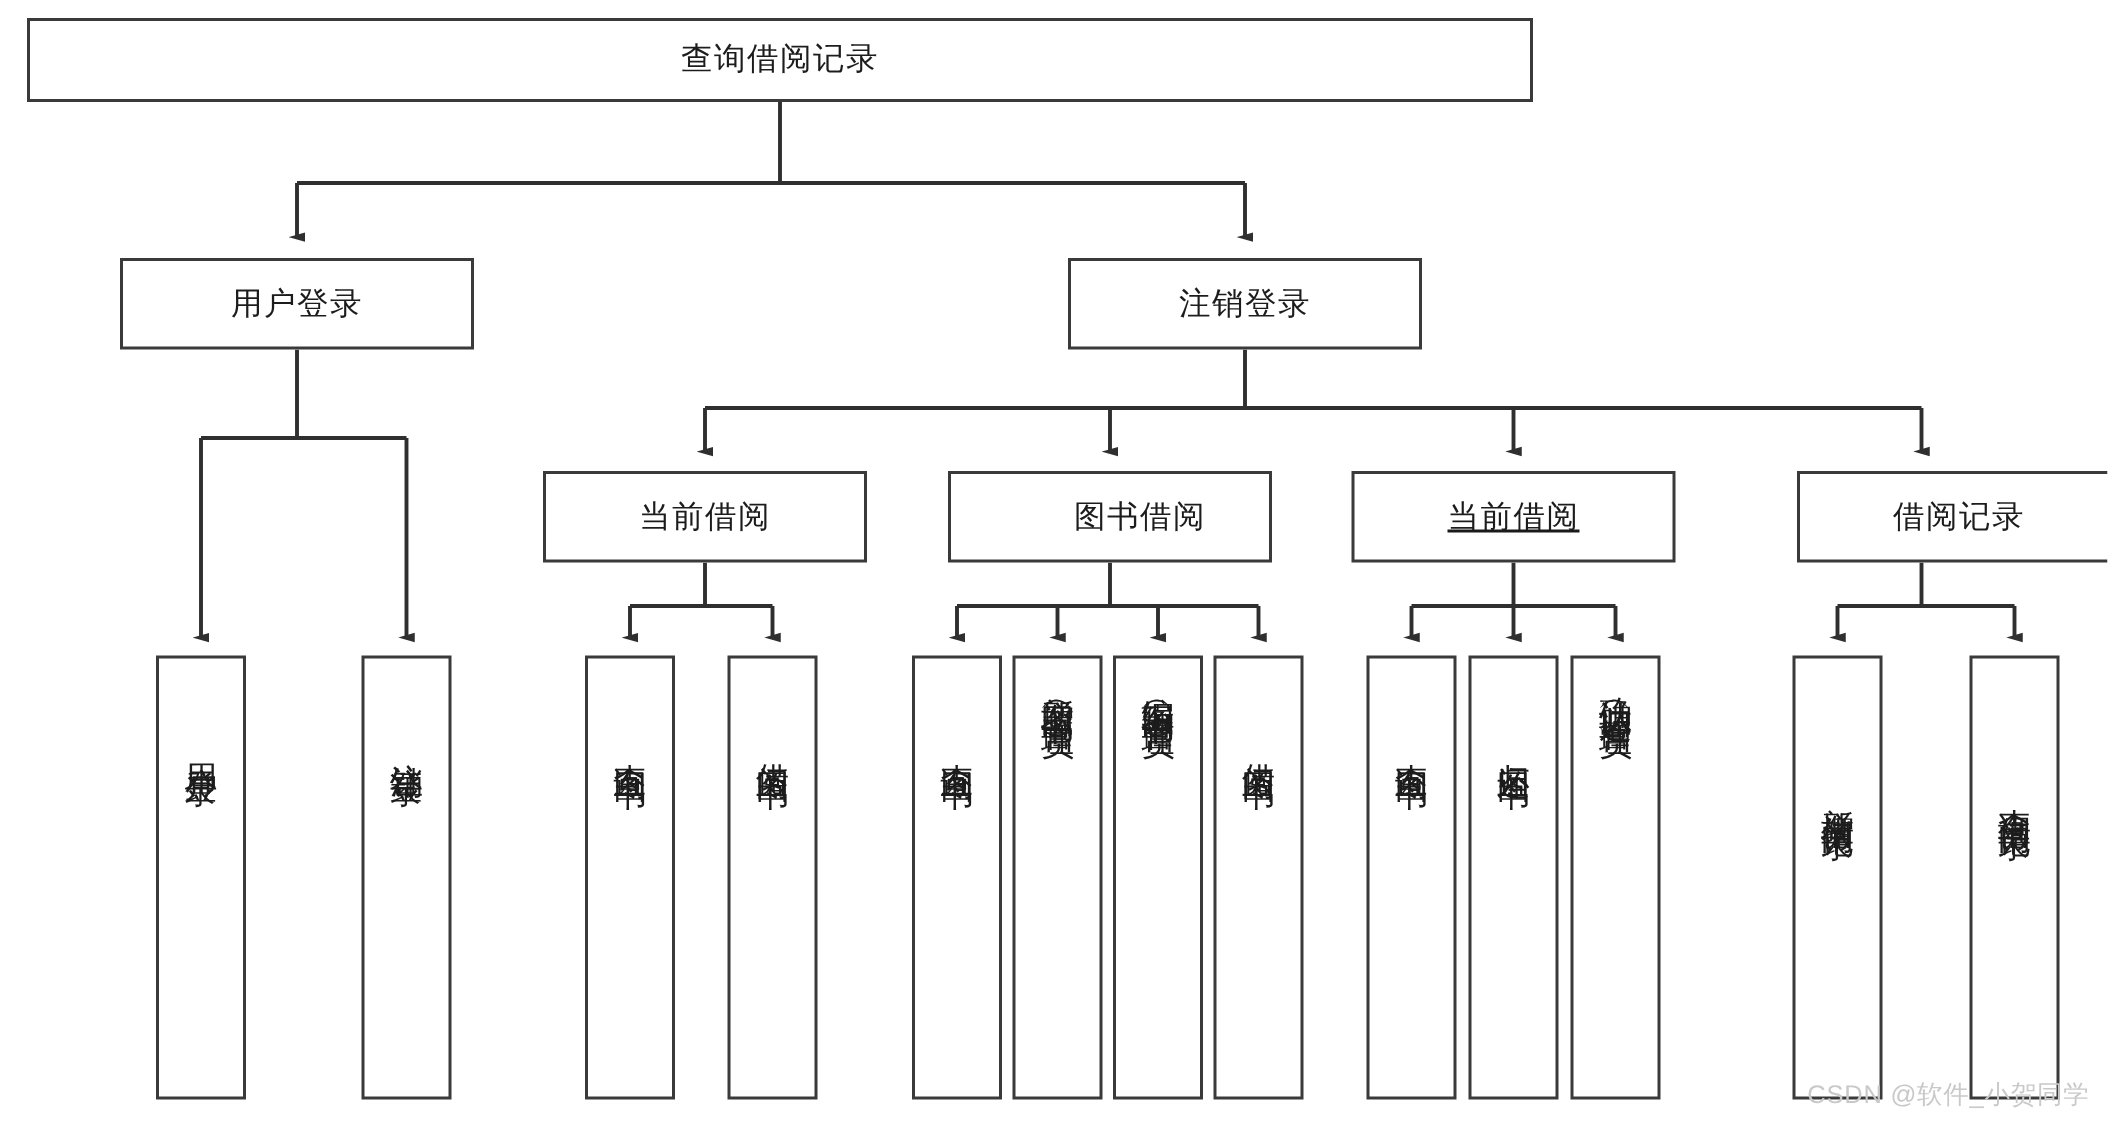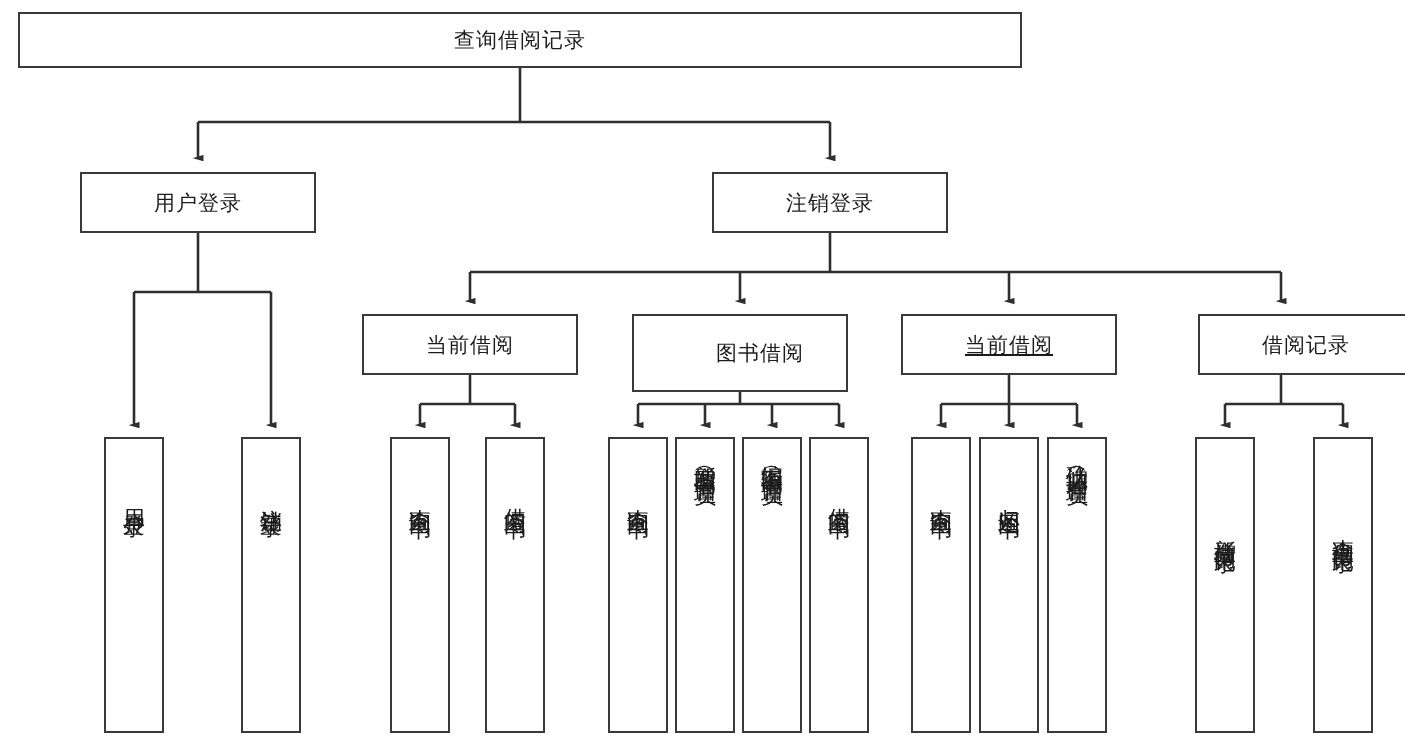--- a/index.html
+++ b/index.html
@@ -142,21 +142,21 @@
   </div>
 
   <div class="node" style="left:712px; top:172px; width:236px; height:61px;">
     <span class="label">注销登录</span>
   </div>
 
   <div class="node" style="left:362px; top:314px; width:216px; height:61px;">
     <span class="label">当前借阅</span>
   </div>
 
-  <div class="node" style="left:632px; top:314px; width:216px; height:78px;padding-left:40px;">
+  <div class="node" style="left:632px; top:314px; width:216px; height:61px;padding-left:40px;">
     <span class="label">图书借阅</span>
   </div>
 
   <div class="node" style="left:901px; top:314px; width:216px; height:61px;text-decoration:underline;">
     <span class="label">当前借阅</span>
   </div>
 
   <div class="node" style="left:1173px; top:314px; width:216px; height:61px;margin-left:25px;">
     <span class="label">借阅记录</span>
   </div>
@@ -206,14 +206,15 @@
   </div>
 
   <div class="node vertical midsm" style="left:1195px; top:437px; width:60px; height:296px;">
     <span class="label">新增借阅记录</span>
   </div>
 
   <div class="node vertical midsm" style="left:1313px; top:437px; width:60px; height:296px;">
     <span class="label">查询借阅记录</span>
   </div>
 
+  <div class="watermark">CSDN @软件_小贺同学</div>
 
 </div>
 
 </body></html>

